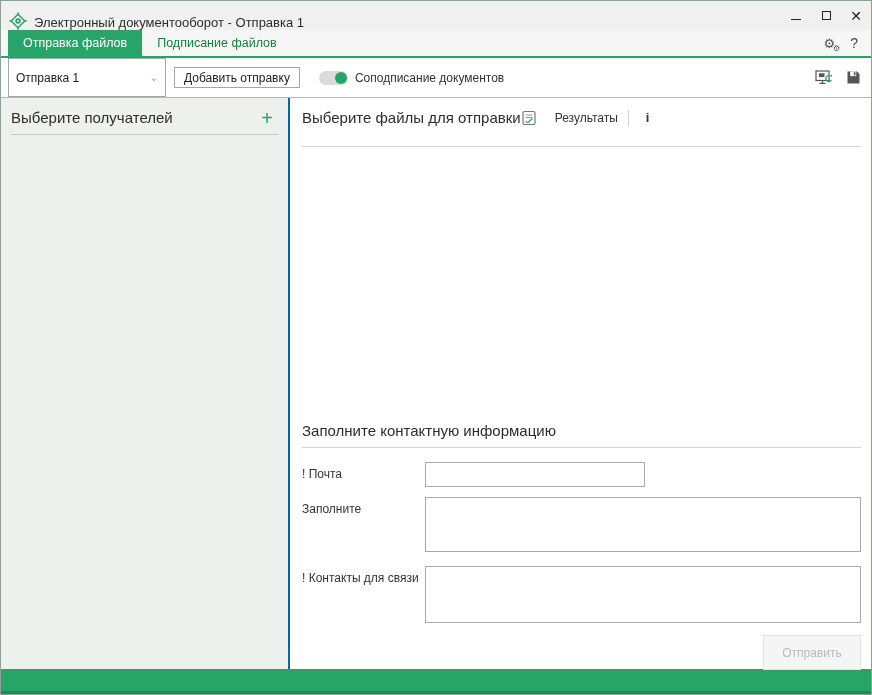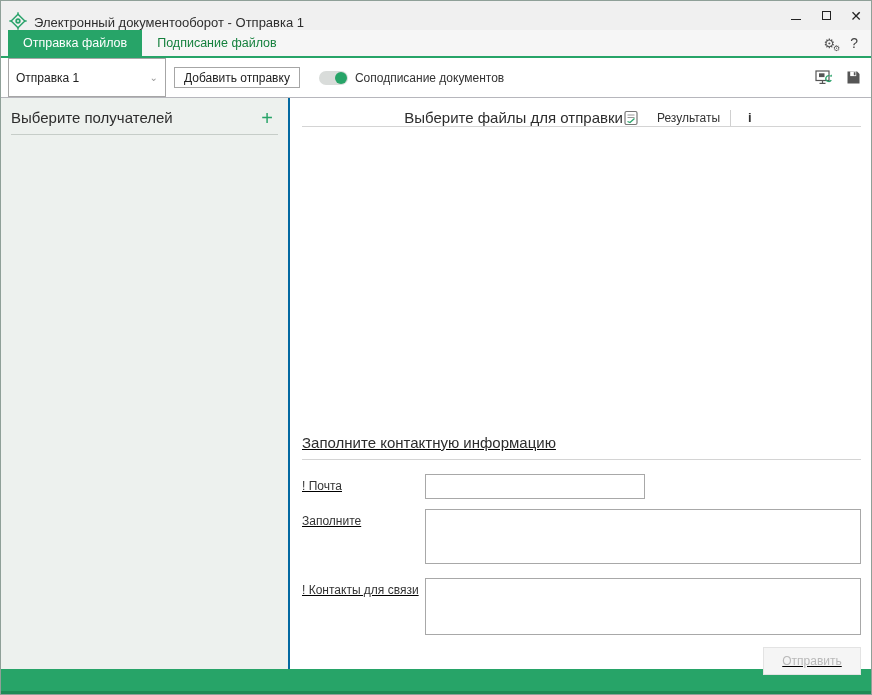--- a/index.html
+++ b/index.html
@@ -54,41 +54,41 @@
   .left-panel { flex:0 0 289px; background:#edf1ee; border-right:2px solid #0369a1; }
   .panel-header { margin:11px 10px 0 10px; display:flex; align-items:center;
                   justify-content:space-between; border-bottom:1px solid #c6cdc8;
                   padding-bottom:8px; }
   .panel-title { font-size:15px; color:#2d2d2d; }
   .add-plus { color:#27a468; font-size:20px; line-height:14px; cursor:pointer;
               margin-right:5px; }
 
   .main-panel { flex:1; background:#fff; position:relative; }
   .files-header { position:absolute; top:11px; left:12px; right:10px;
-                  border-bottom:1px solid #d4d4d4; padding-bottom:0;
-                  display:flex; justify-content:center; align-items:center; }
+                  border-bottom:1px solid #d4d4d4; padding-bottom:20px;
+                  display:flex; justify-content:flex-start; align-items:center; }
   .header-actions { display:flex; align-items:center; gap:10px; color:#444; }
   .results { display:flex; align-items:center; gap:18px; font-size:12px;
              color:#333; cursor:pointer; }
   .vdiv { width:1px; height:16px; background:#d0d0d0; }
   .info { font-weight:bold; font-size:13px; color:#333; padding:0 7px; cursor:pointer; }
 
-  .contact-section { position:absolute; top:336px; left:12px; right:10px;text-decoration:underline; }
+  .contact-section { position:absolute; top:324px; left:12px; right:10px; }
   .section-title { font-size:15px; color:#2d2d2d; border-bottom:1px solid #d4d4d4;
                    padding-bottom:8px; }
   .form-row { display:flex; margin-top:14px; }
   .form-row.msg { margin-top:10px; }
   .form-label { flex:0 0 123px; font-size:12px; color:#333; padding-top:5px; }
   .field { border:1px solid #a8a8a8; font-family:inherit; font-size:12px;
            color:#222; outline:none; resize:none; background:#fff; }
   .field-mail { width:220px; height:25px; padding:0 5px; }
   .field-area { flex:1; height:55px; padding:4px 5px; }
   .field-area.contacts { height:57px; }
   .send-row { display:flex; justify-content:flex-end; margin-top:12px; }
-  .send-btn { width:98px; height:28px; background:#f5f5f5; border:1px solid #e3e3e3;
+  .send-btn { width:98px; height:35px; background:#f5f5f5; border:1px solid #e3e3e3;
               color:#b9b9b9; font-size:12px; font-family:inherit; }
 
   
   .footer { flex:0 0 25px; background:#27a468; border-bottom:3px solid #1e8a56; }
 </style>
 </head>
 <body>
 
 <div class="window">
 

